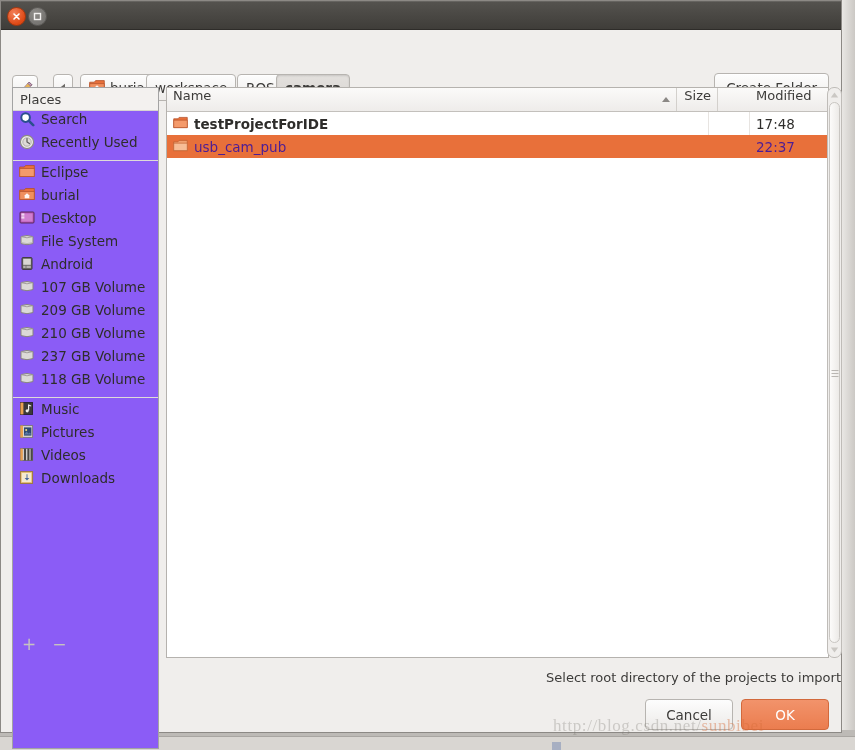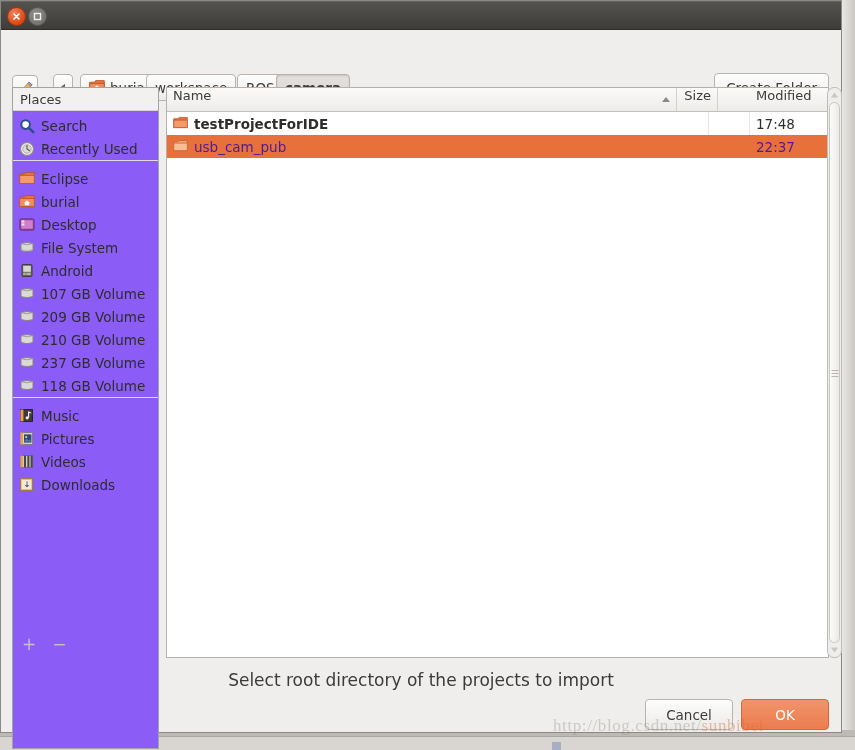--- a/index.html
+++ b/index.html
@@ -142,21 +142,21 @@
     background: #f3f1ef;
     border-bottom: 1px solid #d7d4d1;
     font-size: 13px;
     color: #3c3b39;
     display: flex; align-items: center;
     padding-left: 7px;
   }
   .place-row {
     height: 23px;
     display: flex;
-    align-items: flex-end;
+    align-items: flex-start;
     gap: 6px;
     padding-left: 6px;
     font-size: 13.5px;
     color: #2e2d2b;
     white-space: nowrap;
   }
   .place-sep {
     height: 1px;
     background: #dedbd8;
     margin: 3px 0 3px 0;
@@ -274,22 +274,22 @@
   }
   .vs-grip i {
     display: block; height: 1px; background: #b9b6b2; margin-bottom: 2px;
   }
 
   
   .status-text {
     position: absolute;
     left: 0; top: 669px;
     width: 840px;
-    text-align: center;
-    font-size: 17px;
+    text-align: right;
+    font-size: 13px;
     color: #3c3b39;
   }
   .btn-row {
     position: absolute;
     right: 12px; top: 698px;
     display: flex;
     gap: 8px;
   }
   .dlg-btn {
     box-sizing: border-box;

